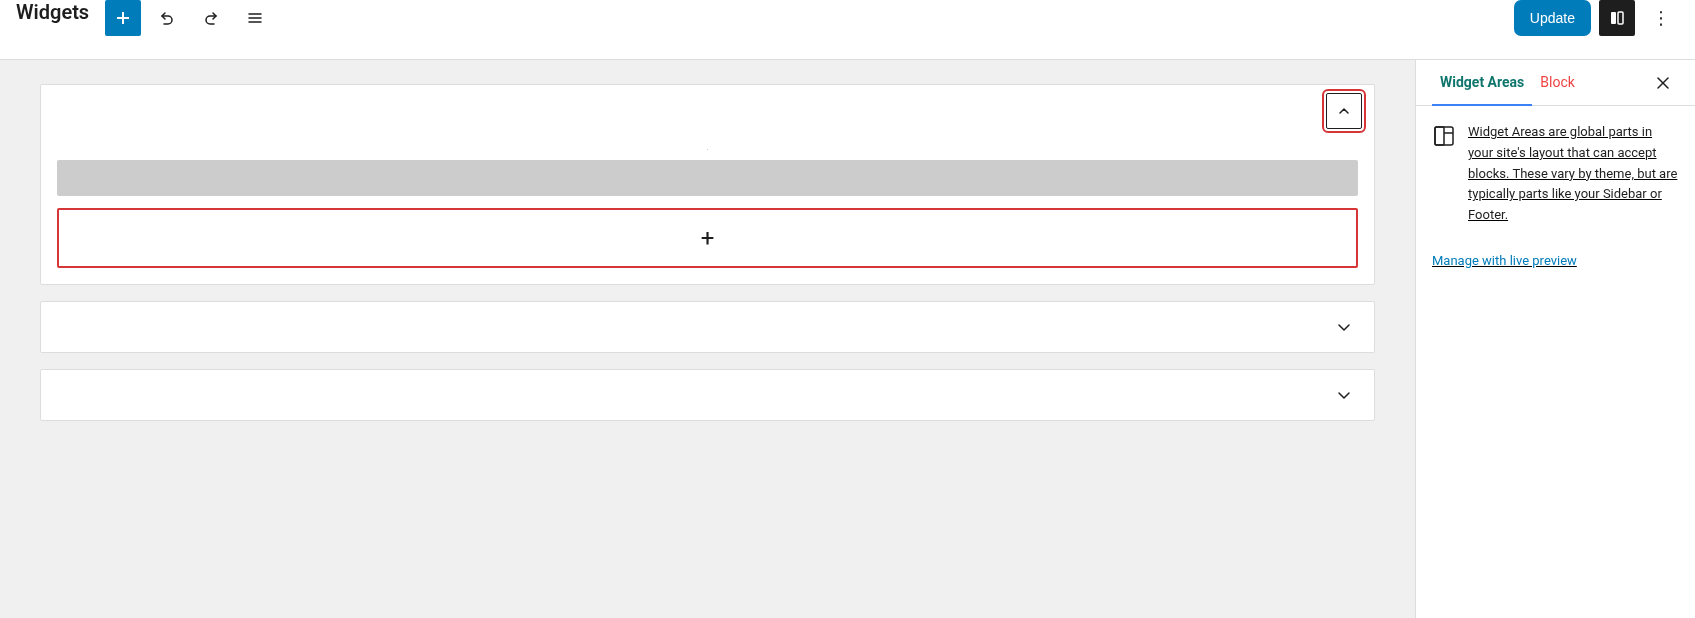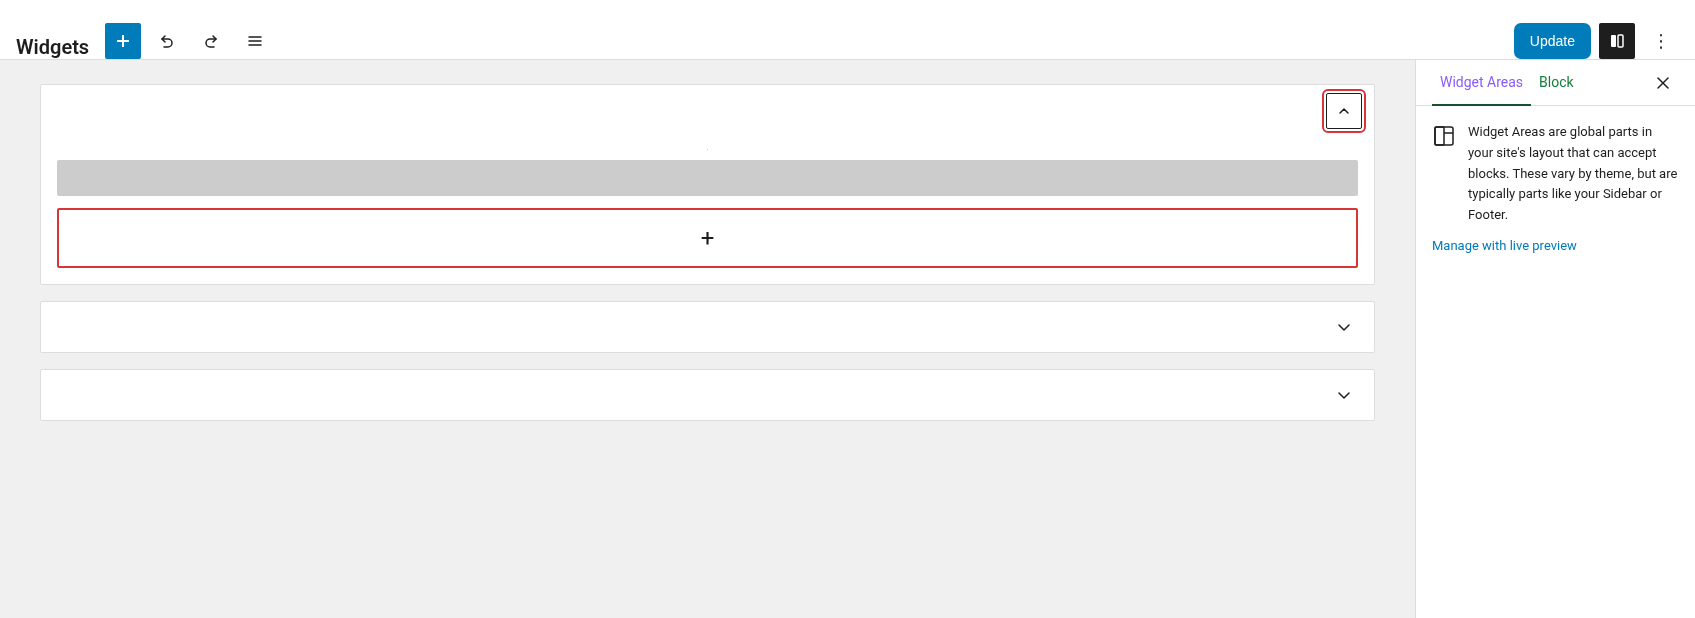--- a/index.html
+++ b/index.html
@@ -8,21 +8,21 @@
       background: #f0f0f1;
       height: 618px;
       overflow: hidden;
       display: flex;
       flex-direction: column;
     }
 
     
     .toolbar {
       display: flex;
-      align-items: flex-end;
+      align-items: flex-start;
       background: #fff;
       border-bottom: 1px solid #ddd;
       height: 60px;
       padding: 0 16px;
       gap: 8px;
       z-index: 10;
     }
     .toolbar-title {
       font-size: 20px;
       font-weight: 600;
@@ -198,50 +198,51 @@
       display: flex;
       align-items: center;
       border-bottom: 1px solid #ddd;
       padding: 0 16px;
       position: relative;
     }
 
     .tab-item {
       padding: 14px 8px;
       font-size: 14px;
-      color: #15803d;
+      color: #ef4444;
       cursor: pointer;
       border-bottom: 2px solid transparent;
       margin-bottom: -1px;
     }
     .tab-item.active {
-      border-bottom: 2px solid #14532d;
-      color: #8b5cf6;
-      font-weight: 400;
+      border-bottom: 2px solid #3b82f6;
+      color: #0f766e;
+      font-weight: 700;
     }
 
     .sidebar-close {
       margin-left: auto;
       width: 32px;
       height: 32px;
       background: transparent;
       border: none;
       cursor: pointer;
       display: flex;
       align-items: center;
       justify-content: center;
       font-size: 18px;
       color: #1e1e1e;
     }
 
     .sidebar-content {
       padding: 16px;
       display: flex;
       flex-direction: column;
-      gap: 12px;
+      gap: 27px;
+      text-decoration: underline;
     }
 
     .sidebar-info {
       display: flex;
       gap: 12px;
       align-items: flex-start;
     }
 
     .widget-area-icon {
       width: 24px;

